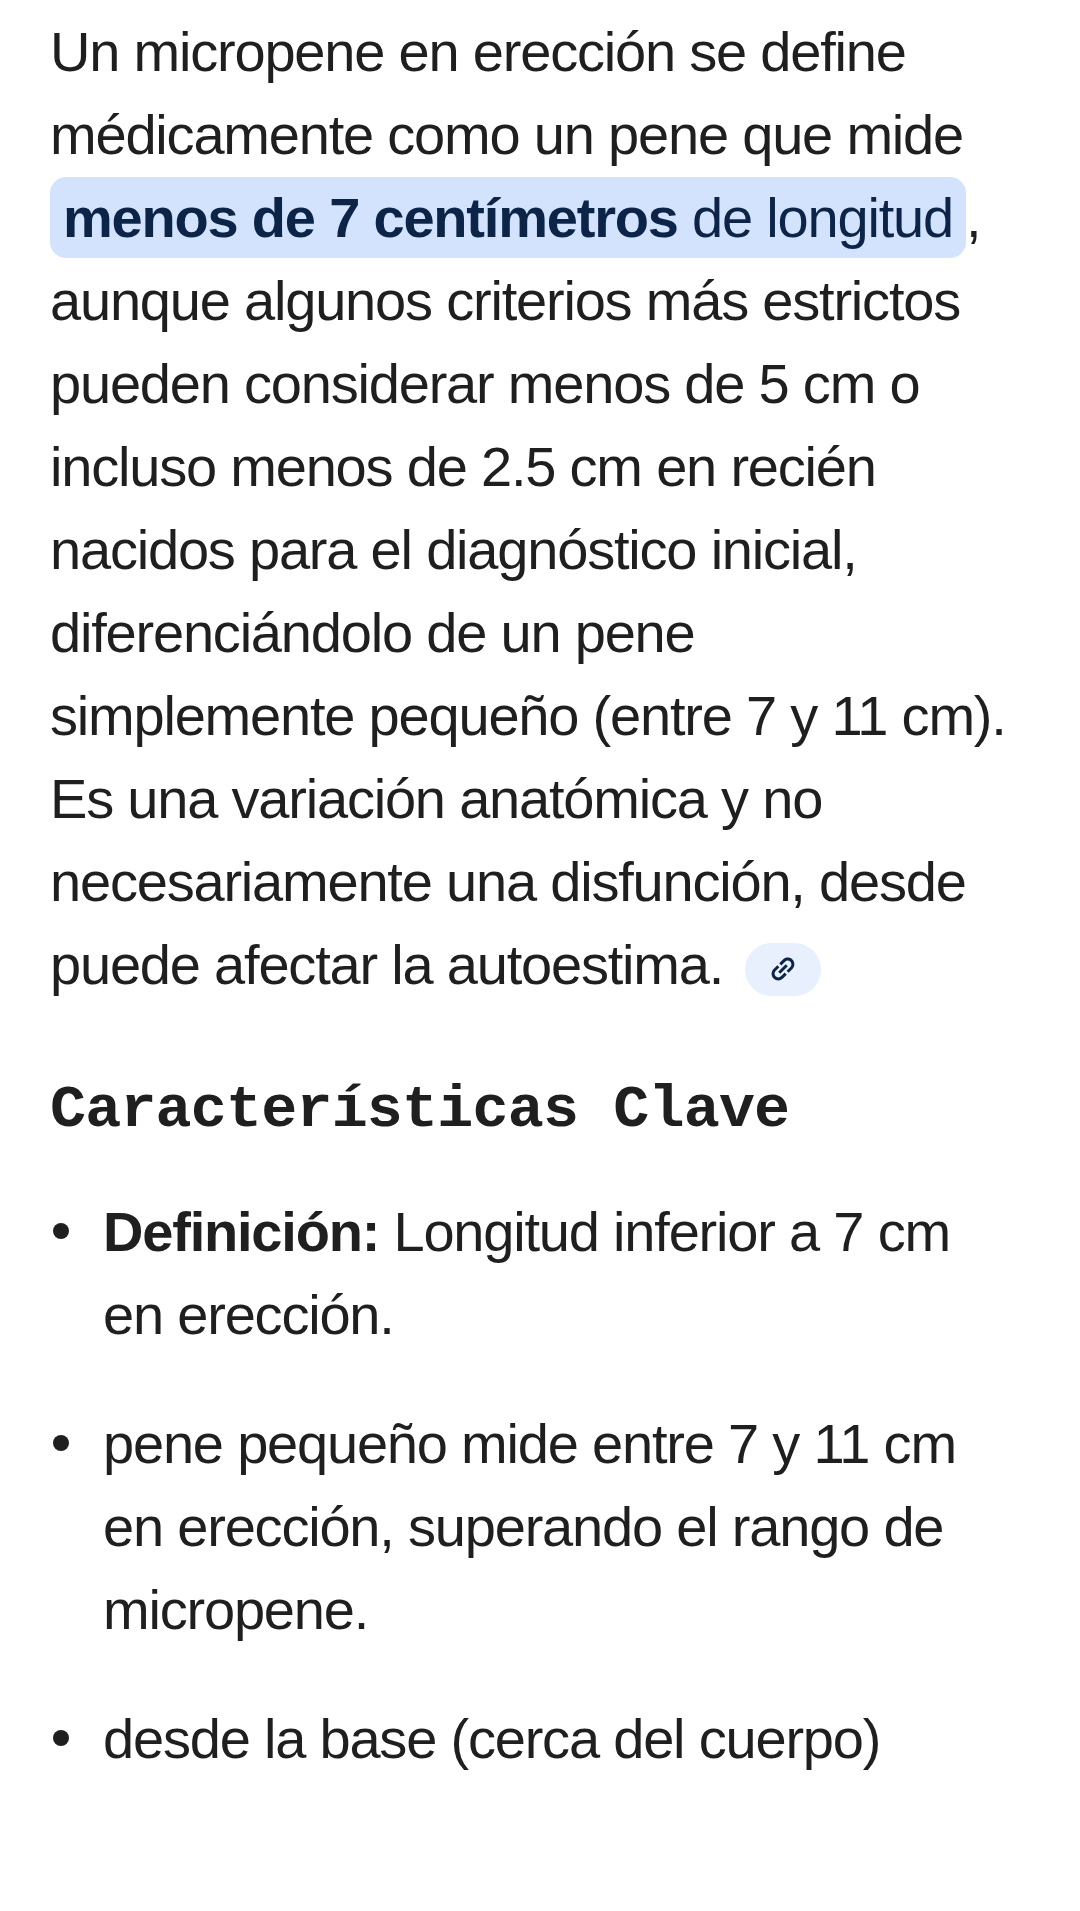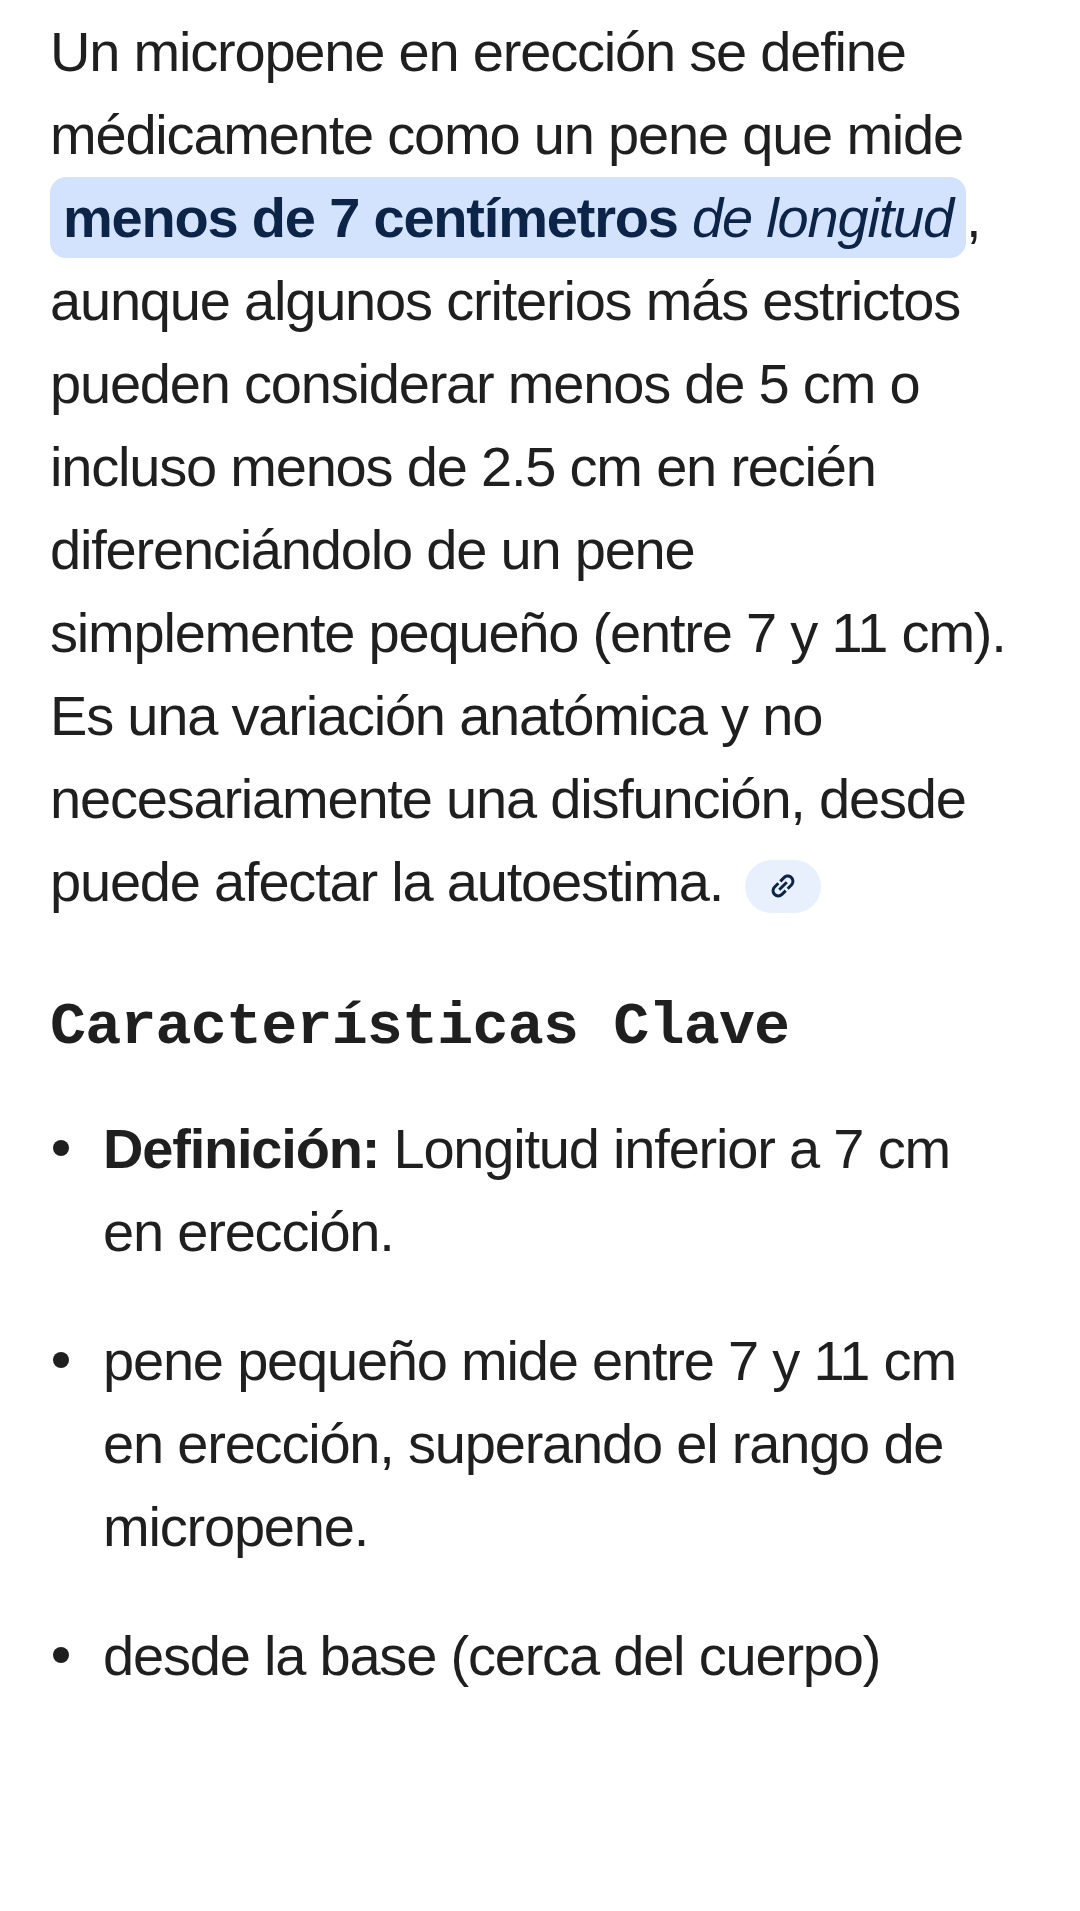--- a/index.html
+++ b/index.html
@@ -21,21 +21,21 @@
     color: #1f1f1f;
   }
 
   .hl-group {
     background: #d3e3fd;
     color: #0b2447;
     border-radius: 16px;
     padding: 9px 13px;
   }
   .seg-hlb { font-weight: 700; color: #0b2447; margin-top: 12px; }
-  .seg-hl  { font-weight: 400; color: #0b2447; font-style: italic; }
+  .seg-hl  { font-weight: 400; color: #0b2447; }
   .seg-bold { font-weight: 700; }
 
   .section-heading {
     margin-top: 62px;
     font-size: 60px;
     line-height: 84px;
     font-weight: 700;
     letter-spacing: -0.8px;
     color: #1f1f1f;
     font-family: Liberation Mono, monospace;
@@ -72,20 +72,21 @@
 <body>
 
 <main>
   <div id="paragraph">
       <div class="line"><span>Un micropene en erección se define</span></div>
       <div class="line"><span>médicamente como un pene que mide</span></div>
       <div class="line"><span class="hl-group"><span class="seg-hlb">menos de 7 centímetros</span><span class="seg-hl"> de longitud</span></span><span>,</span></div>
       <div class="line"><span>aunque algunos criterios más estrictos</span></div>
       <div class="line"><span>pueden considerar menos de 5 cm o</span></div>
       <div class="line"><span>incluso menos de 2.5 cm en recién</span></div>
+      <div class="line"><span>nacidos para el diagnóstico inicial,</span></div>
       <div class="line"><span>diferenciándolo de un pene</span></div>
       <div class="line"><span>simplemente pequeño (entre 7 y 11 cm).</span></div>
       <div class="line"><span>Es una variación anatómica y no</span></div>
       <div class="line"><span>necesariamente una disfunción, desde</span></div>
       <div class="line"><span>puede afectar la autoestima.</span><span class="link-chip">
           <svg width="32" height="32" viewBox="0 0 24 24">
             <path d="M17 7h-4v2.2h4c1.54 0 2.8 1.26 2.8 2.8s-1.26 2.8-2.8 2.8h-4V17h4c2.76 0 5-2.24 5-5s-2.24-5-5-5zm-6 7.8H7c-1.54 0-2.8-1.26-2.8-2.8S5.46 9.2 7 9.2h4V7H7c-2.76 0-5 2.24-5 5s2.24 5 5 5h4v-2.2zm-3-3.9h8v2.2H8v-2.2z" fill="#0b2447"></path>
           </svg>
         </span></div>
     </div>

